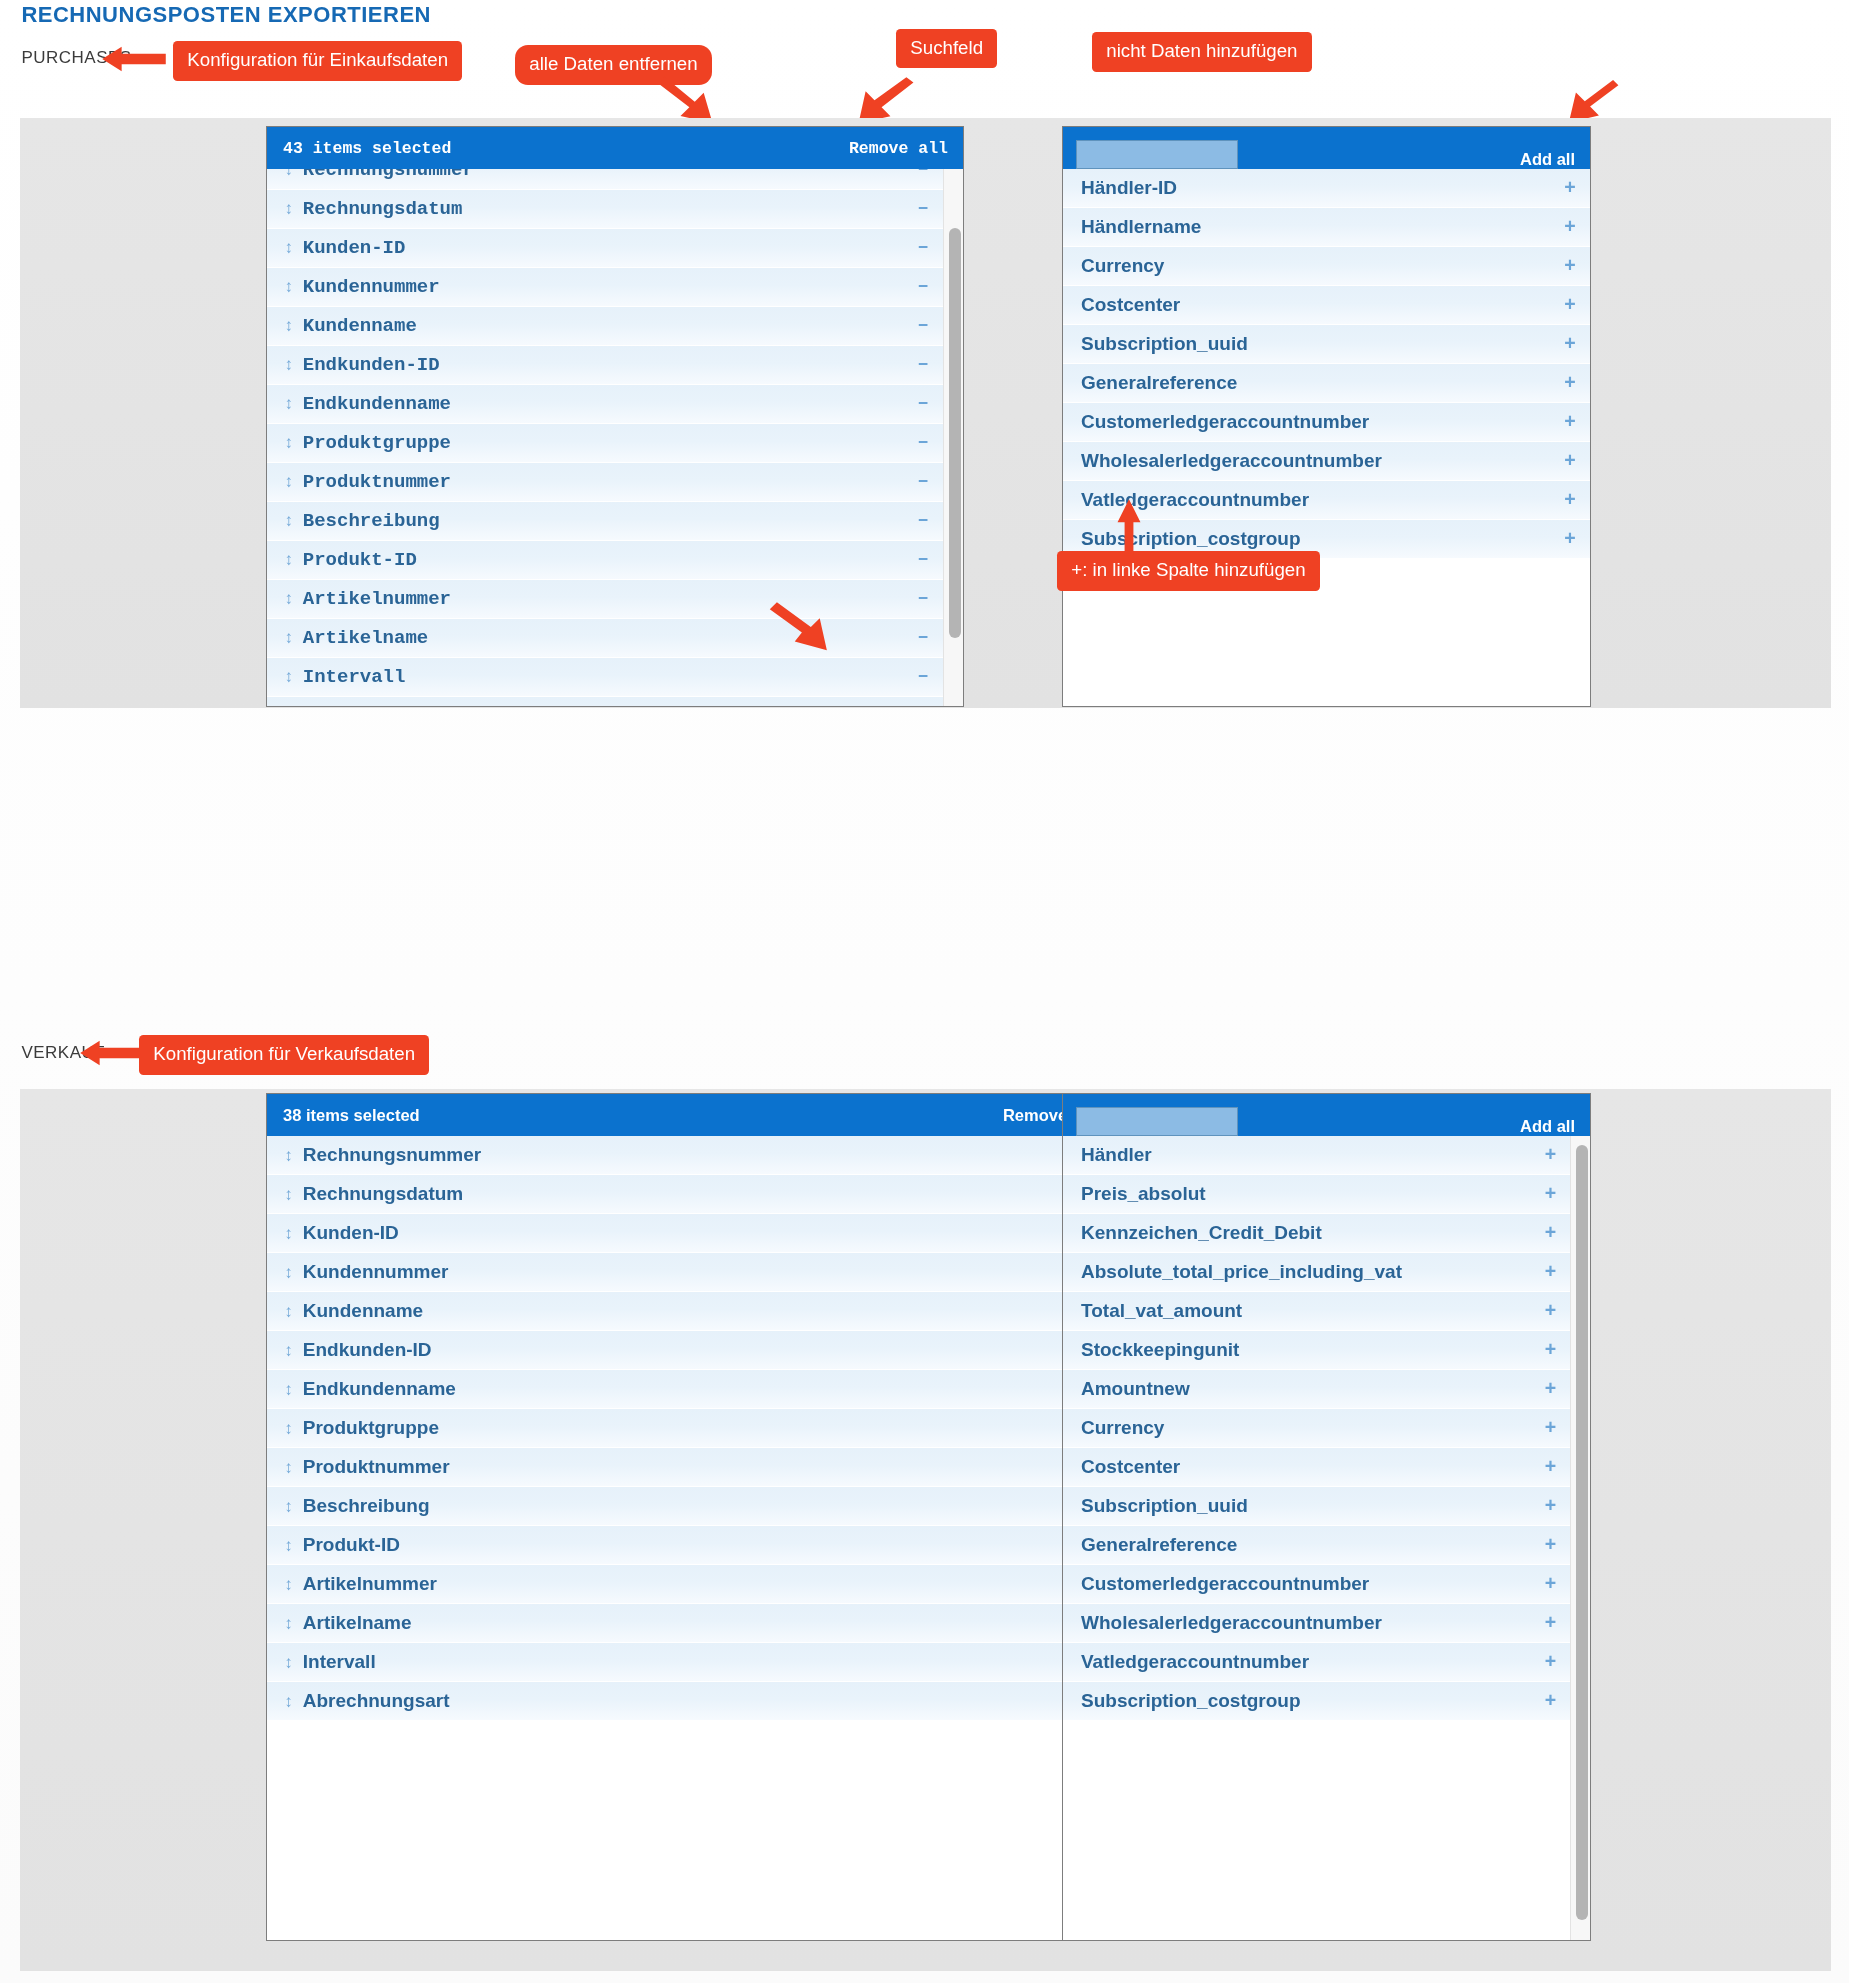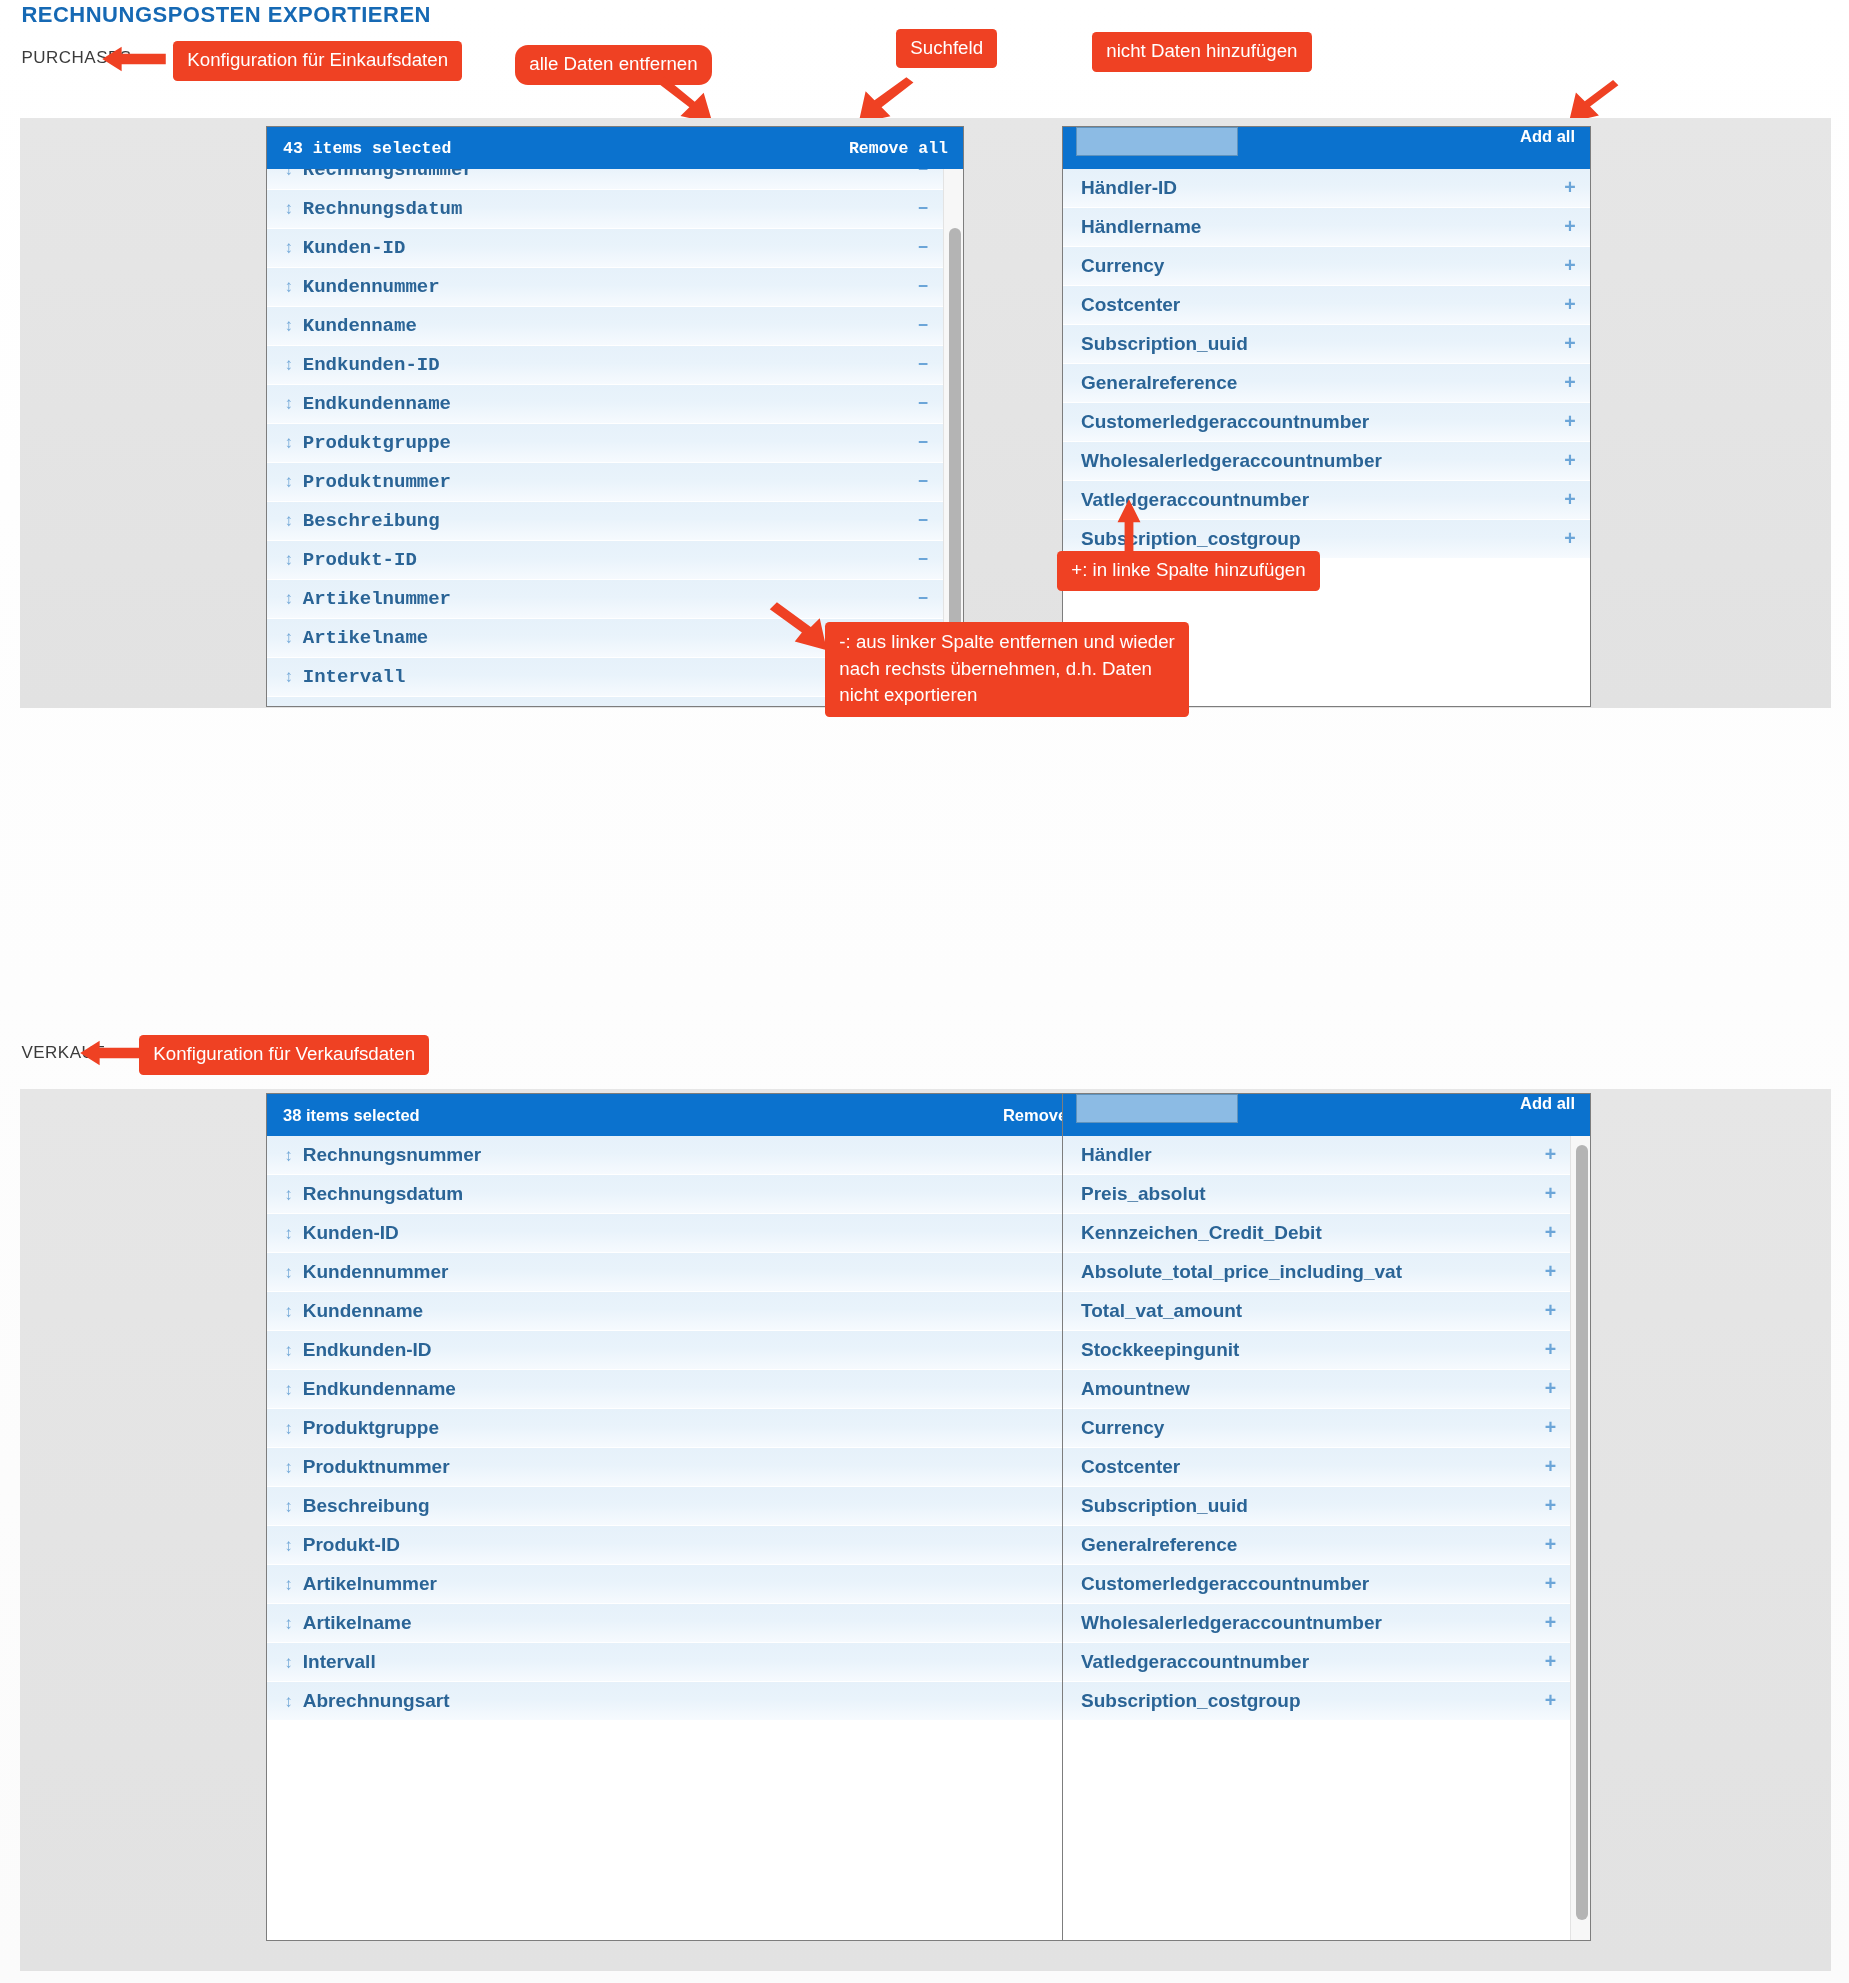--- a/index.html
+++ b/index.html
@@ -55,21 +55,21 @@
     justify-content: space-between;
     padding: 0 15px 0 16px;
     color: #ffffff;
     font-size: 16.5px;
     font-weight: bold;
   }
   .lb-head .title { white-space: nowrap; }
   .lb-head .action { white-space: nowrap; cursor: pointer; }
   .search-wrap {
     display: flex;
-    align-items: flex-start;
+    align-items: flex-end;
     width: 100%;
     height: 100%;
     padding: 0 15px 0 12.5px;
     justify-content: space-between;
   }
   .search-input {
     width: 162px;
     height: 29px;
     background: #8cbbe4;
     border: 0.9px solid #5f93bd;
@@ -347,23 +347,20 @@
   </div>
 
   <div class="callout" style="left:1057px; top:551px;">+: in linke Spalte hinzufügen</div>
 
   <div class="arrow" style="left:1114px; top:499px;">
     <svg width="30" height="57" viewBox="0 0 34 64">
         <path d="M17 0 L30 26 L22 26 L22 64 L12 64 L12 26 L4 26 Z" fill="#ef4123"></path>
       </svg>
   </div>
 
-  <div class="callout" style="left:825px; top:622px; line-height:1.42;">-: aus linker Spalte entfernen und wieder
-nach rechsts übernehmen, d.h. Daten
-nicht exportieren</div>
 
   <div class="arrow" style="left:768px; top:602px;">
     <svg width="66" height="52" viewBox="0 0 74 58">
         <path d="M2 8 L38 34 L30 44 L66 54 L58 18 L48 28 L10 0 Z" fill="#ef4123"></path>
       </svg>
   </div>
 
   <div class="section-label" style="left:21.4px; top:1043px;">VERKAUF</div>
 
   <div class="arrow" style="left:80px; top:1038px;">

